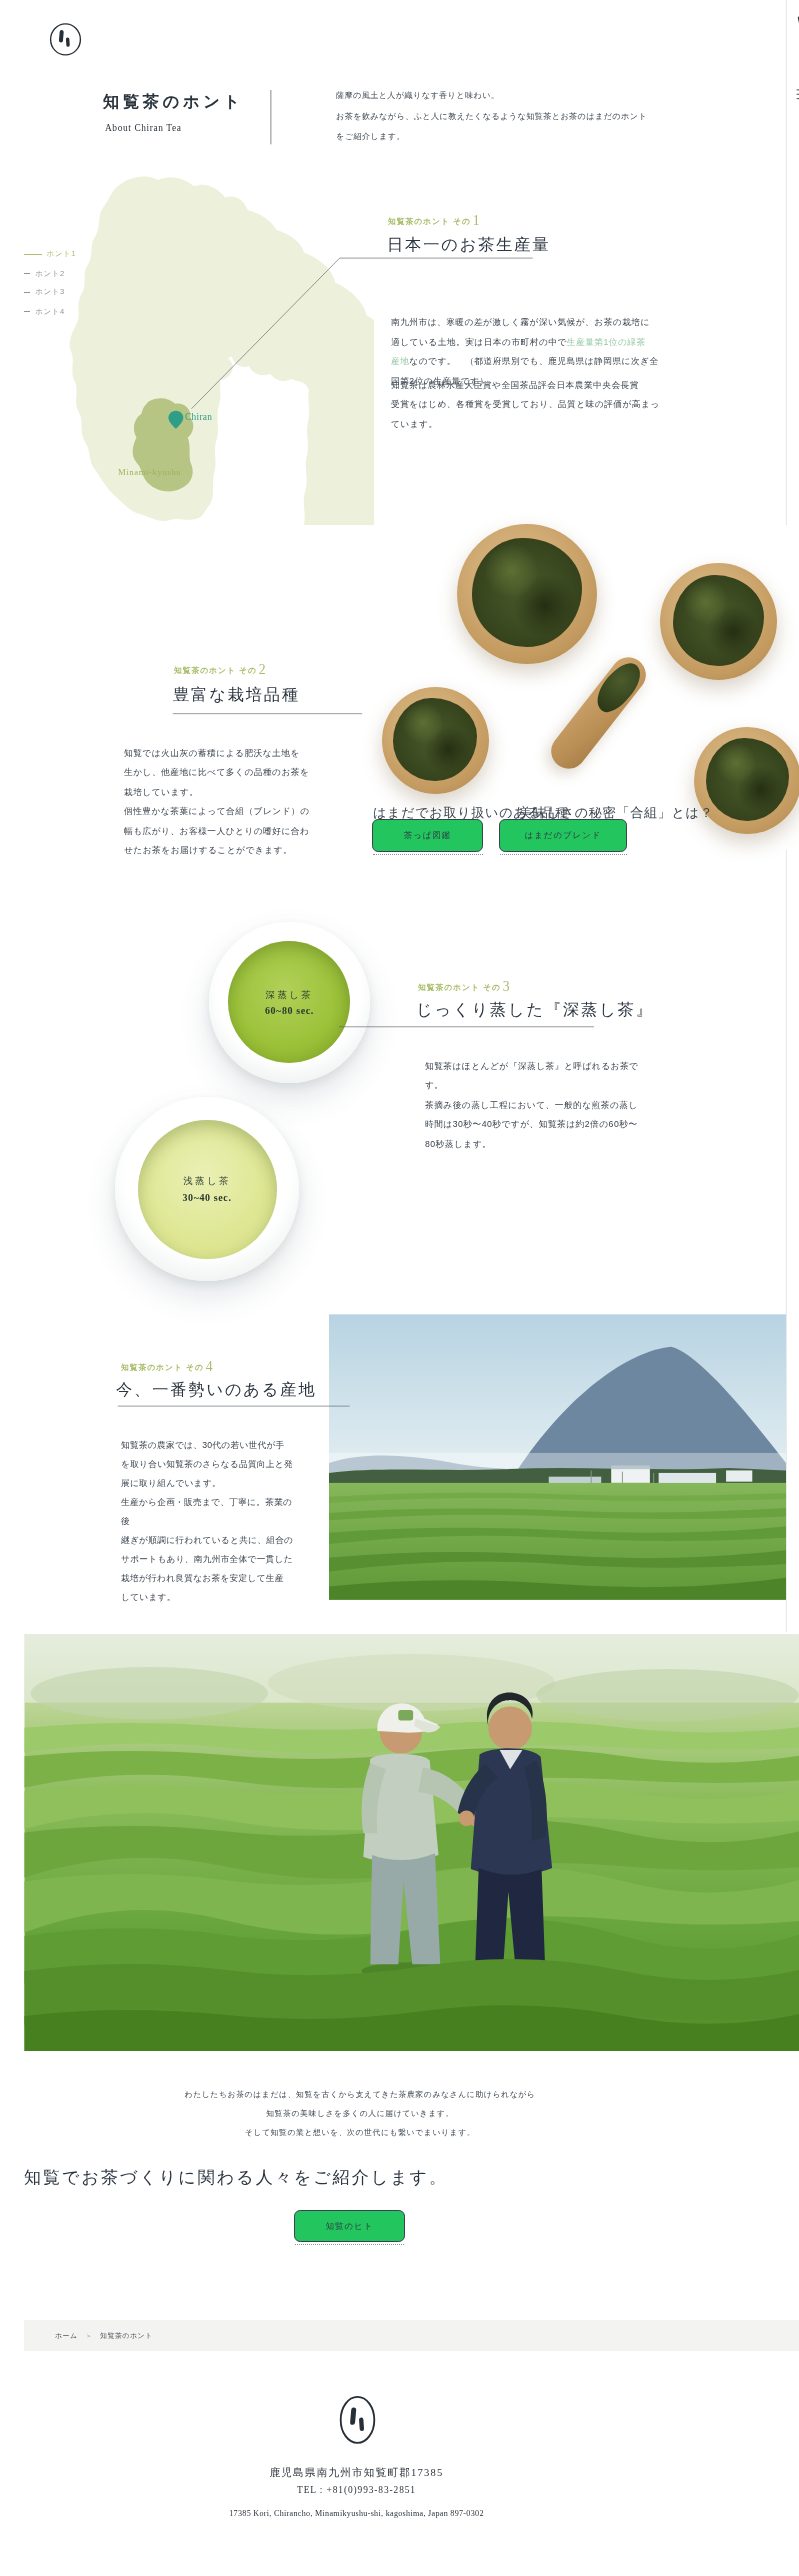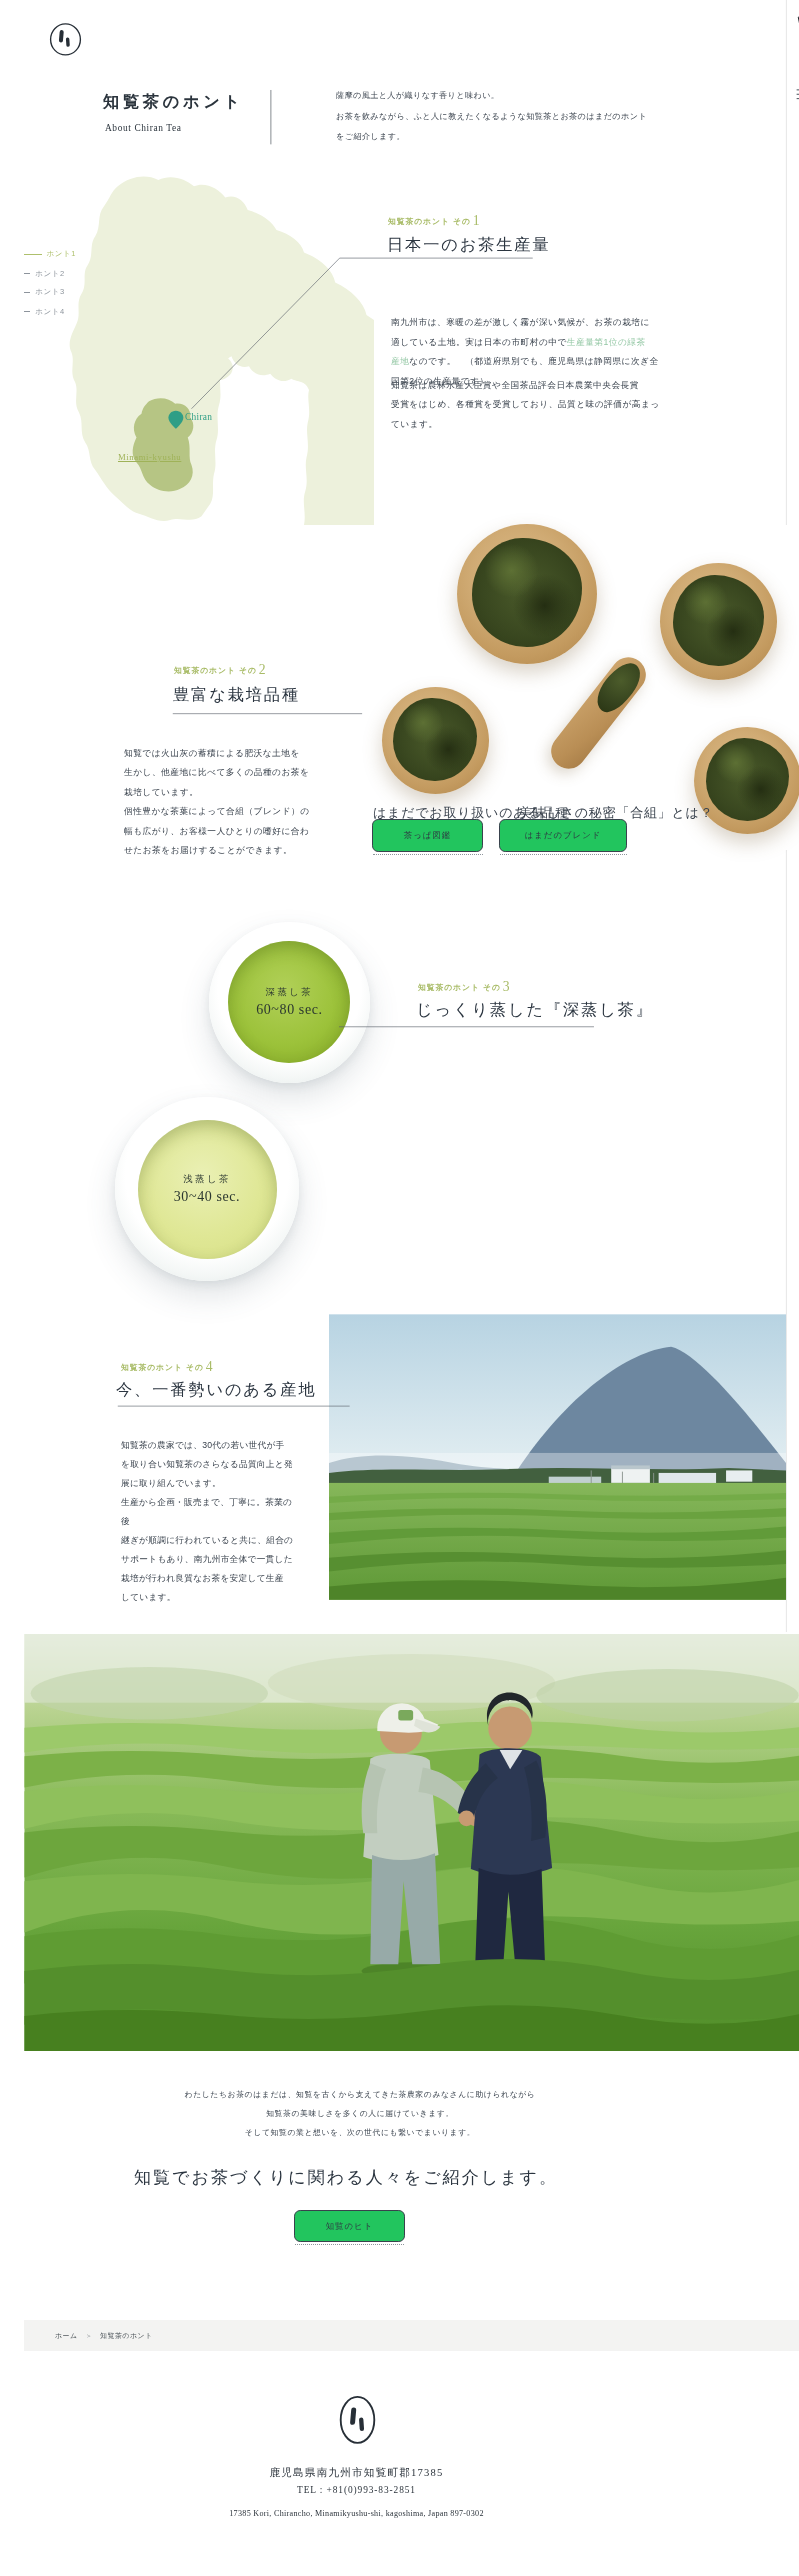--- a/index.html
+++ b/index.html
@@ -51,25 +51,25 @@
 
   
   .cup{position:absolute;border-radius:50%;
     background:radial-gradient(circle at 50% 42%, #ffffff 58%, #f4f7f6 72%, #e7edec 84%, #d9e2e1 94%, #ccd6d5 100%);
     box-shadow:0 15px 31px rgba(70,90,100,.16), 0 3.7px 10px rgba(70,90,100,.10);}
   .cup .tea{position:absolute;border-radius:50%;box-shadow:inset 0 6.2px 16.2px rgba(40,60,10,.25);
     display:flex;flex-direction:column;align-items:center;justify-content:center;gap:3.1px;}
   .tea-deep{background:radial-gradient(circle at 46% 40%, #b1d058 0%, #9cc23a 55%, #8bb02b 85%, #84a827 100%);}
   .tea-light{background:radial-gradient(circle at 46% 40%, #eaf0b4 0%, #dfe795 55%, #d5de82 100%);}
   .cup-name{font-size:9.4px;letter-spacing:2.5px;color:#2c3830;}
-  .cup-time{font-family:"Liberation Serif",serif;font-size:14px;letter-spacing:0.6px;color:#2c3830;}
+  .cup-time{font-family:"Liberation Serif",serif;font-size:10px;letter-spacing:0.6px;color:#2c3830;font-weight:bold;}
 
   
   .closing-msg{font-size:7.8px;line-height:19px;letter-spacing:.08em;color:#39424d;text-align:center;}
-  .cta-heading{font-family:"Liberation Serif",serif;font-size:17px;letter-spacing:.12em;color:#2b3540;text-align:center;}
+  .cta-heading{font-family:"Liberation Serif",serif;font-size:17px;letter-spacing:.12em;color:#2b3540;text-align:left;}
   .crumb-bar{position:absolute;left:0;top:2320px;width:800px;height:31px;background:#f3f3f2;}
   .crumb{font-size:6.9px;letter-spacing:.08em;color:#4a5258;}
   .footer-ja{font-family:"Liberation Serif",serif;font-size:10.6px;letter-spacing:1.2px;color:#2b333b;text-align:center;}
   .footer-tel{font-family:"Liberation Serif",serif;font-size:9.4px;letter-spacing:0.9px;color:#2b333b;text-align:center;}
   .footer-en{font-family:"Liberation Serif",serif;font-size:8.1px;letter-spacing:0.3px;color:#2b333b;text-align:center;}
   .map-label-teal{font-family:"Liberation Serif",serif;font-size:9.4px;letter-spacing:0.3px;color:#2f9e86;}
   .map-label-olive{font-family:"Liberation Serif",serif;font-size:8.7px;letter-spacing:0.6px;color:#9fb258;}
   .caption{font-size:13px;letter-spacing:.06em;color:#39424d;text-align:right;}
 </style>
 </head>
@@ -115,21 +115,21 @@
   <div class="nav-tick z3" style="left:0;top:311px;width:5.6px;background:#8d949c;"></div>
   <div class="nav-item nav-idle z3" style="left:11.2px;top:307px;">ホント4</div>
 
   <svg class="abs z2" style="left:0;top:175px;" width="350" height="350" viewBox="0 0 560 560">
     <path fill="#edf1dc" d="M150 18 C170 2 195 -2 215 8 C235 -2 258 6 272 18 C290 10 312 22 322 36 C338 30 352 40 358 56 C380 62 396 74 404 88 C426 94 444 108 448 124 C474 134 494 152 498 172 C524 184 544 204 548 224 L560 232 L560 560 L448 560 C452 540 444 524 450 506 C456 486 448 470 452 452 C458 430 450 414 454 396 C460 376 452 360 456 344 C450 328 438 332 428 326 C414 334 402 328 394 318 C380 324 366 318 360 306 C346 310 336 302 332 290 C324 294 318 302 316 312 C310 332 318 350 312 368 C306 388 314 406 308 424 C302 444 310 460 304 478 C300 496 306 512 298 526 L284 546 C268 558 250 546 234 552 C216 558 200 546 184 542 C168 538 158 524 146 514 C132 502 124 486 114 472 C102 458 108 442 98 428 C88 412 96 396 88 380 C78 364 88 348 82 332 C72 316 82 300 76 284 C68 268 78 252 84 238 C92 222 82 206 92 190 C102 174 92 158 102 144 C112 128 104 112 114 98 C124 82 116 64 128 50 C138 36 140 26 150 18 Z"></path>
     <ellipse cx="307" cy="308" rx="27" ry="21" fill="#edf1dc"></ellipse>
     <path fill="#b6c584" d="M200 362 C214 354 232 356 242 366 C256 364 268 374 266 388 C274 398 272 412 262 420 C268 436 262 452 268 464 C274 480 266 496 250 502 C234 510 214 506 202 496 C188 486 190 470 180 460 C170 448 174 432 180 420 C172 406 176 390 188 382 C190 372 194 368 200 362 Z"></path>
     <path fill="#2f9e86" transform="translate(243,390)" d="M0 -13 C-7.5 -13 -12 -7 -12 -1.5 C-12 6 0 16 0 16 C0 16 12 6 12 -1.5 C12 -7 7.5 -13 0 -13 Z"></path>
   </svg>
   <div class="abs z3 map-label-teal" style="left:161px;top:412px;">Chiran</div>
-  <div class="abs z3 map-label-olive" style="left:94px;top:452px;text-decoration:underline;">Minami-kyushu</div>
+  <div class="abs z3 map-label-olive" style="left:94px;top:467px;">Minami-kyushu</div>
 
   <div class="abs z3 sec-label" style="left:364px;top:215px;">
     <span class="prefix">知覧茶のホント その</span>
     <span class="num serif">1</span>
   </div>
   <h2 class="abs z3 sec-heading" style="left:363px;top:234px;margin:0;">日本一のお茶生産量</h2>
   <div class="abs z3 jp-body pre" style="left:367px;top:294px;width:275px;">
     <span>南九州市は、寒暖の差が激しく霧が深い気候が、お茶の栽培に
 適している土地。実は日本の市町村の中で</span><span class="hl">生産量第1位の緑茶
 産地</span><span>なのです。　（都道府県別でも、鹿児島県は静岡県に次ぎ全
@@ -187,20 +187,24 @@
       <div class="cup-name">浅蒸し茶</div>
       <div class="cup-time">30~40 sec.</div>
     </div>
   </div>
 
   <div class="abs z3 sec-label" style="left:394px;top:981px;">
     <span class="prefix">知覧茶のホント その</span>
     <span class="num serif">3</span>
   </div>
   <h2 class="abs z3 sec-heading" style="left:392px;top:999px;margin:0;">じっくり蒸した『深蒸し茶』</h2>
+  <div class="abs z3 jp-body pre" style="left:401px;top:1057px;width:225px;">知覧茶はほとんどが『深蒸し茶』と呼ばれるお茶です。
+茶摘み後の蒸し工程において、一般的な煎茶の蒸し
+時間は30秒〜40秒ですが、知覧茶は約2倍の60秒〜
+80秒蒸します。</div>
 
   <div class="abs z3 sec-label" style="left:97px;top:1361px;">
     <span class="prefix">知覧茶のホント その</span>
     <span class="num serif">4</span>
   </div>
   <h2 class="abs z3 sec-heading" style="left:92px;top:1379px;margin:0;">今、一番勢いのある産地</h2>
   <div class="abs z3 jp-body-sm pre" style="left:97px;top:1436px;width:178px;">知覧茶の農家では、30代の若い世代が手
 を取り合い知覧茶のさらなる品質向上と発
 展に取り組んでいます。
 生産から企画・販売まで、丁寧に。茶業の後

